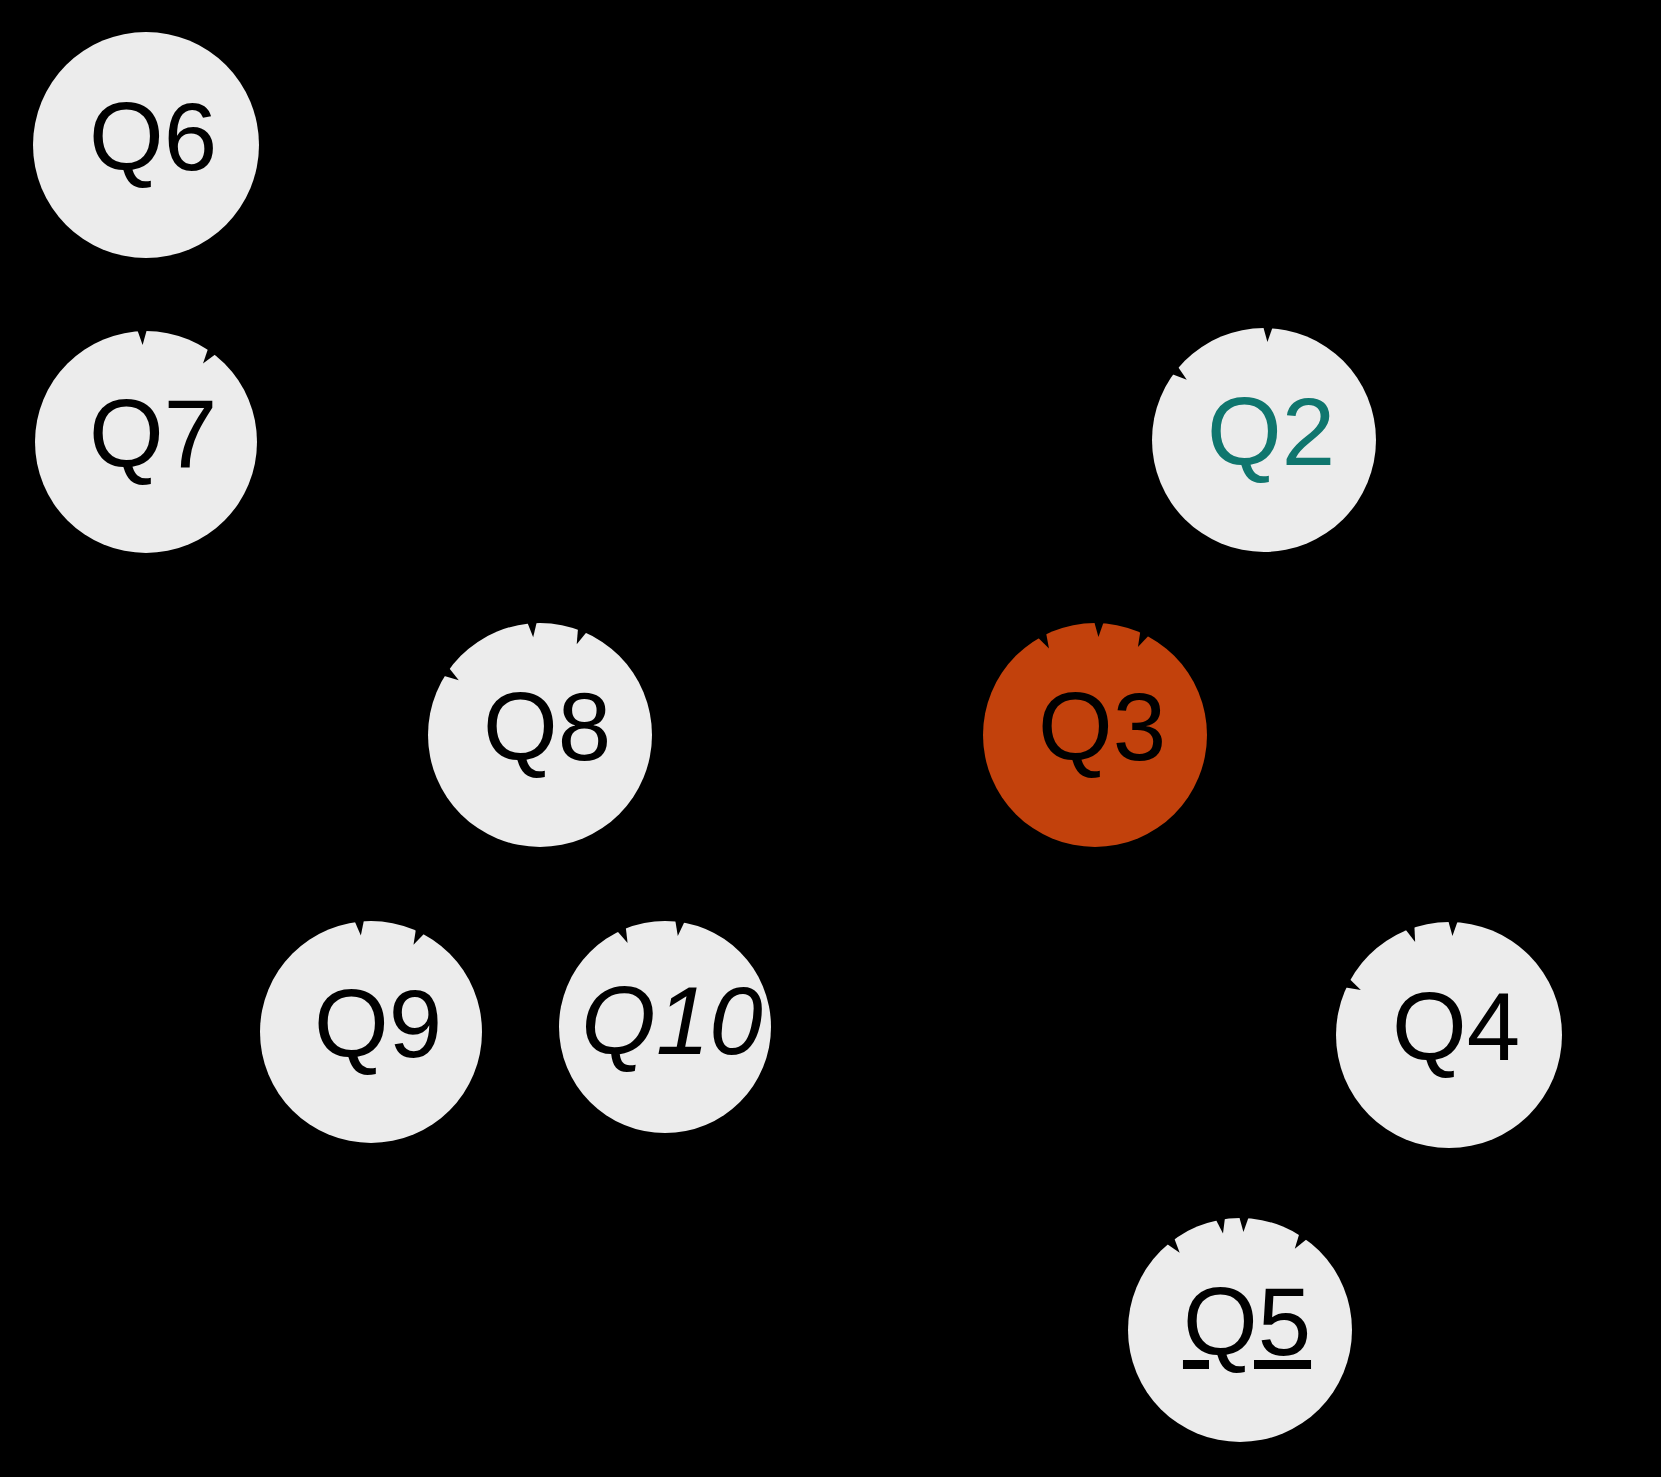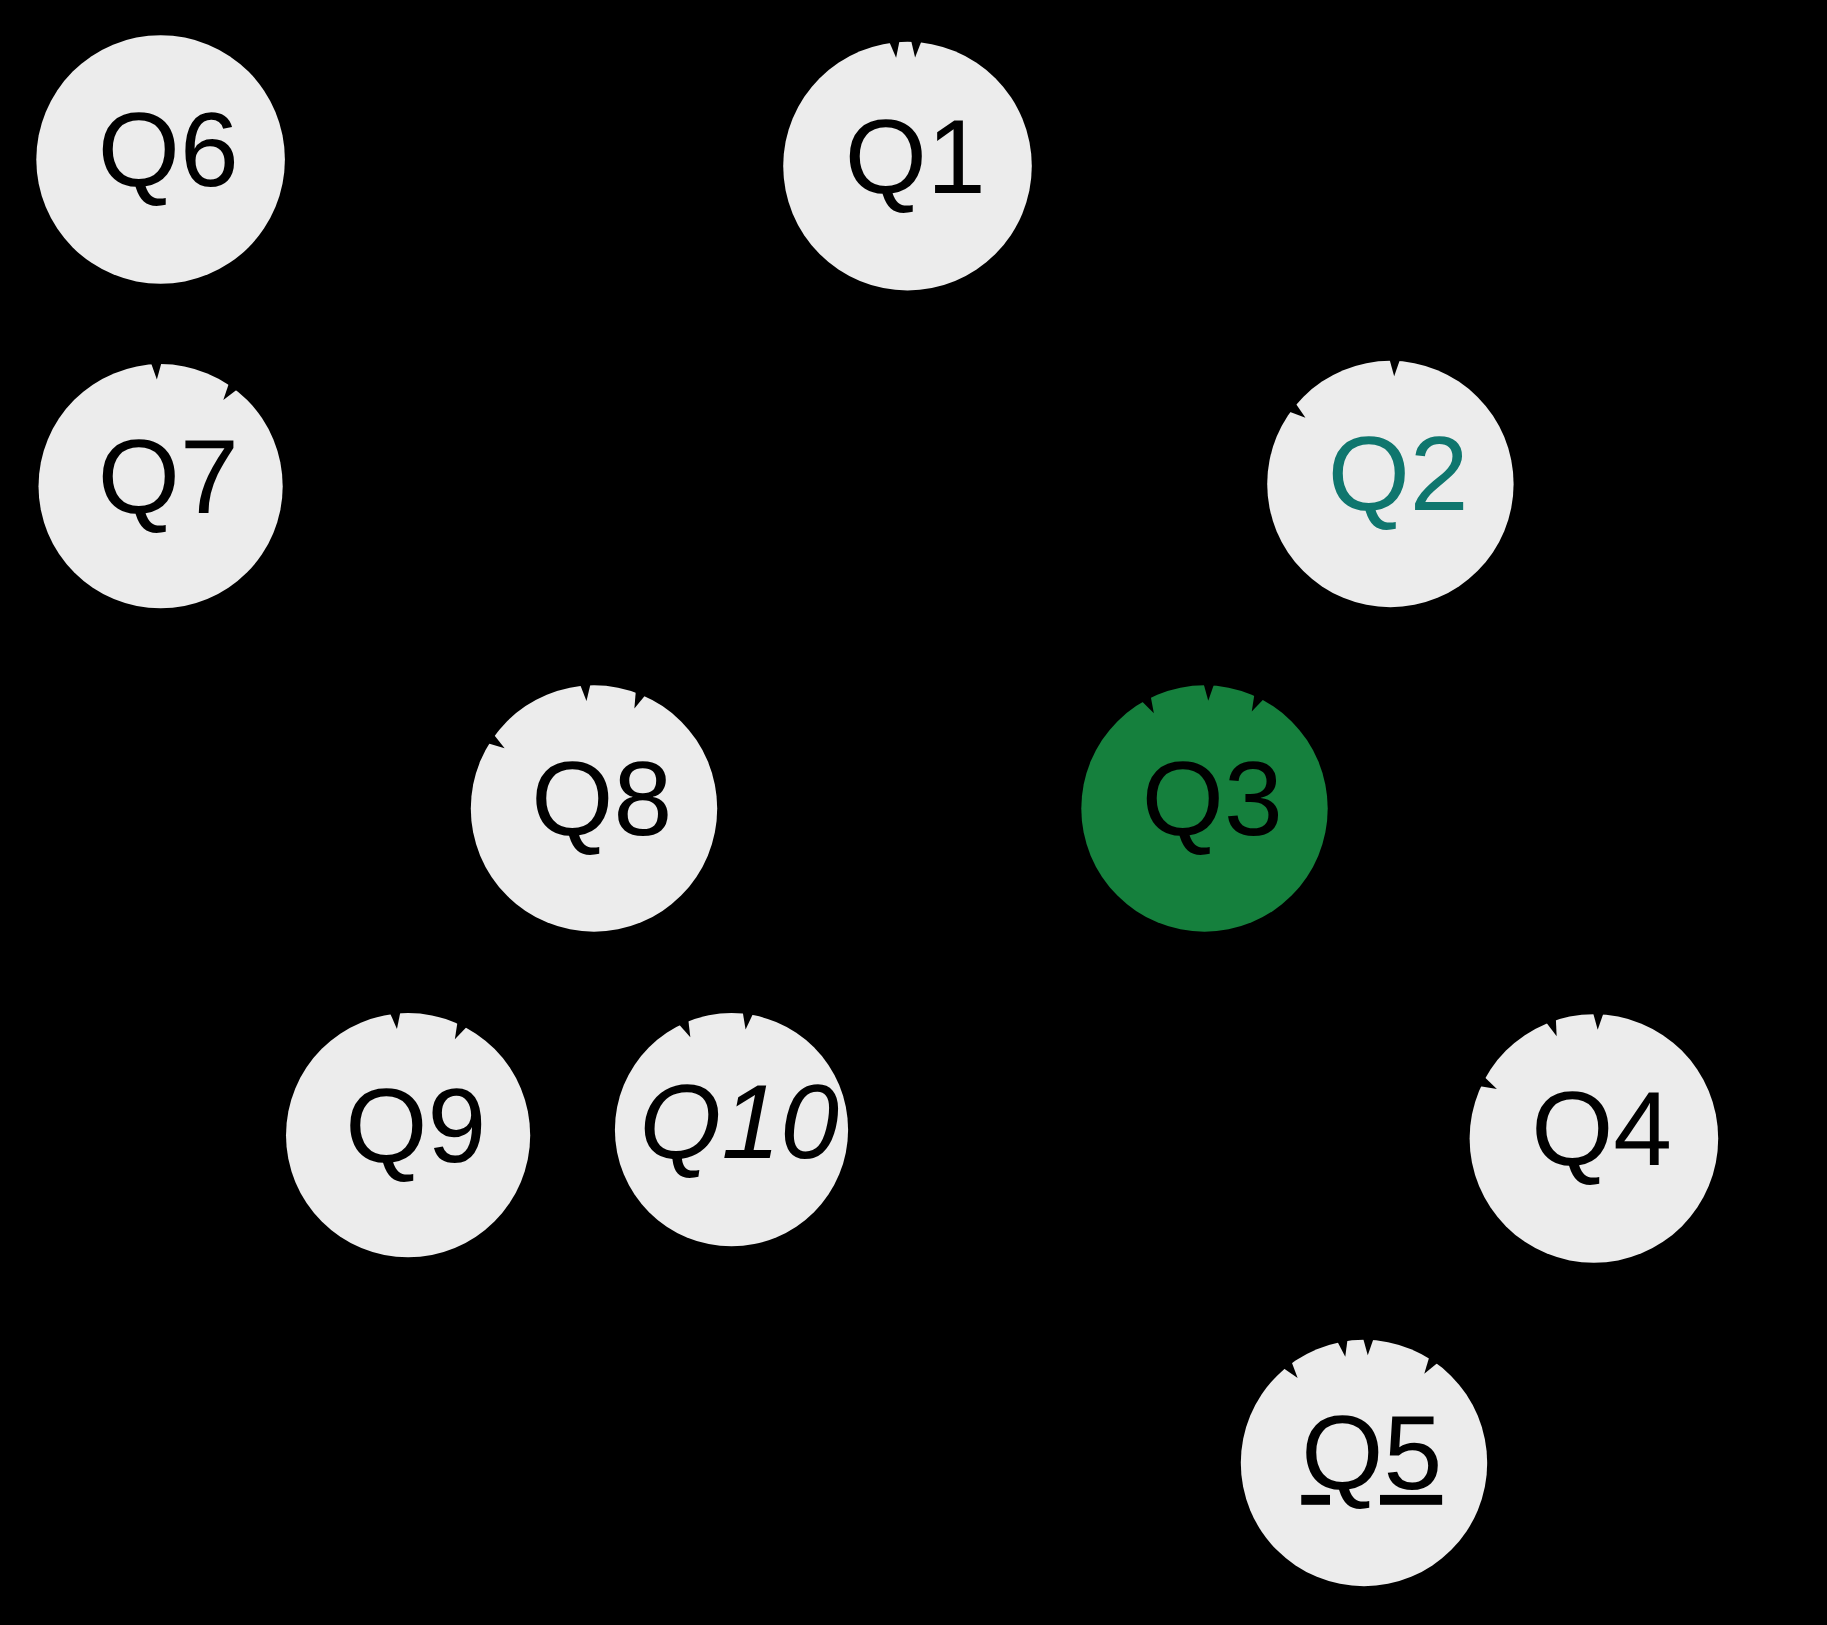--- a/index.html
+++ b/index.html
@@ -43,31 +43,26 @@
     border-left: 5px solid transparent;
     border-right: 5px solid transparent;
     border-top: 16px solid #000000;
     transform-origin: 50% 0%;
   }
 </style>
 </head>
 <body>
 
 <div id="canvas" style="width: 1661px; height: 1477px; background: rgb(0, 0, 0);">
-    <div class="graph-node" style="left: 712px; top: 38px; width: 226px; height: 226px; background: rgb(236, 236, 236);">
-      <span class="node-label" style="font-size: 96px; color: rgb(0, 0, 0); transform: translateY(-8px);">Q1</span>
-      <span class="arrow-notch" style="border-top-color: rgb(0, 0, 0); left: 108px; top: -2px; transform: rotate(-6deg); transform-origin: 5px 115px;"></span>
-      <span class="arrow-notch" style="border-top-color: rgb(0, 0, 0); left: 108px; top: -2px; transform: rotate(4deg); transform-origin: 5px 115px;"></span>
-    </div>
     <div class="graph-node" style="left: 1152px; top: 328px; width: 224px; height: 224px; background: rgb(236, 236, 236);">
       <span class="node-label" style="font-size: 96px; color: #0f766e; transform: translateY(-8px);">Q2</span>
       <span class="arrow-notch" style="border-top-color: rgb(0, 0, 0); left: 107px; top: -2px; transform: rotate(-52deg); transform-origin: 5px 114px;"></span>
       <span class="arrow-notch" style="border-top-color: rgb(0, 0, 0); left: 107px; top: -2px; transform: rotate(2deg); transform-origin: 5px 114px;"></span>
     </div>
-    <div class="graph-node" style="left: 983px; top: 623px; width: 224px; height: 224px; background: #15803d;">
+    <div class="graph-node" style="left: 983px; top: 623px; width: 224px; height: 224px; background: #c2410c;">
       <span class="node-label" style="font-size: 96px; color: rgb(0, 0, 0); transform: translateY(-8px);">Q3</span>
       <span class="arrow-notch" style="border-top-color: rgb(0, 0, 0); left: 107px; top: -2px; transform: rotate(-28deg); transform-origin: 5px 114px;"></span>
       <span class="arrow-notch" style="border-top-color: rgb(0, 0, 0); left: 107px; top: -2px; transform: rotate(2deg); transform-origin: 5px 114px;"></span>
       <span class="arrow-notch" style="border-top-color: rgb(0, 0, 0); left: 107px; top: -2px; transform: rotate(26deg); transform-origin: 5px 114px;"></span>
     </div>
     <div class="graph-node" style="left: 1336px; top: 922px; width: 226px; height: 226px; background: rgb(236, 236, 236);">
       <span class="node-label" style="font-size: 96px; color: rgb(0, 0, 0); transform: translateY(-8px);">Q4</span>
       <span class="arrow-notch" style="border-top-color: rgb(0, 0, 0); left: 108px; top: -2px; transform: rotate(-63deg); transform-origin: 5px 115px;"></span>
       <span class="arrow-notch" style="border-top-color: rgb(0, 0, 0); left: 108px; top: -2px; transform: rotate(-20deg); transform-origin: 5px 115px;"></span>
       <span class="arrow-notch" style="border-top-color: rgb(0, 0, 0); left: 108px; top: -2px; transform: rotate(2deg); transform-origin: 5px 115px;"></span>

